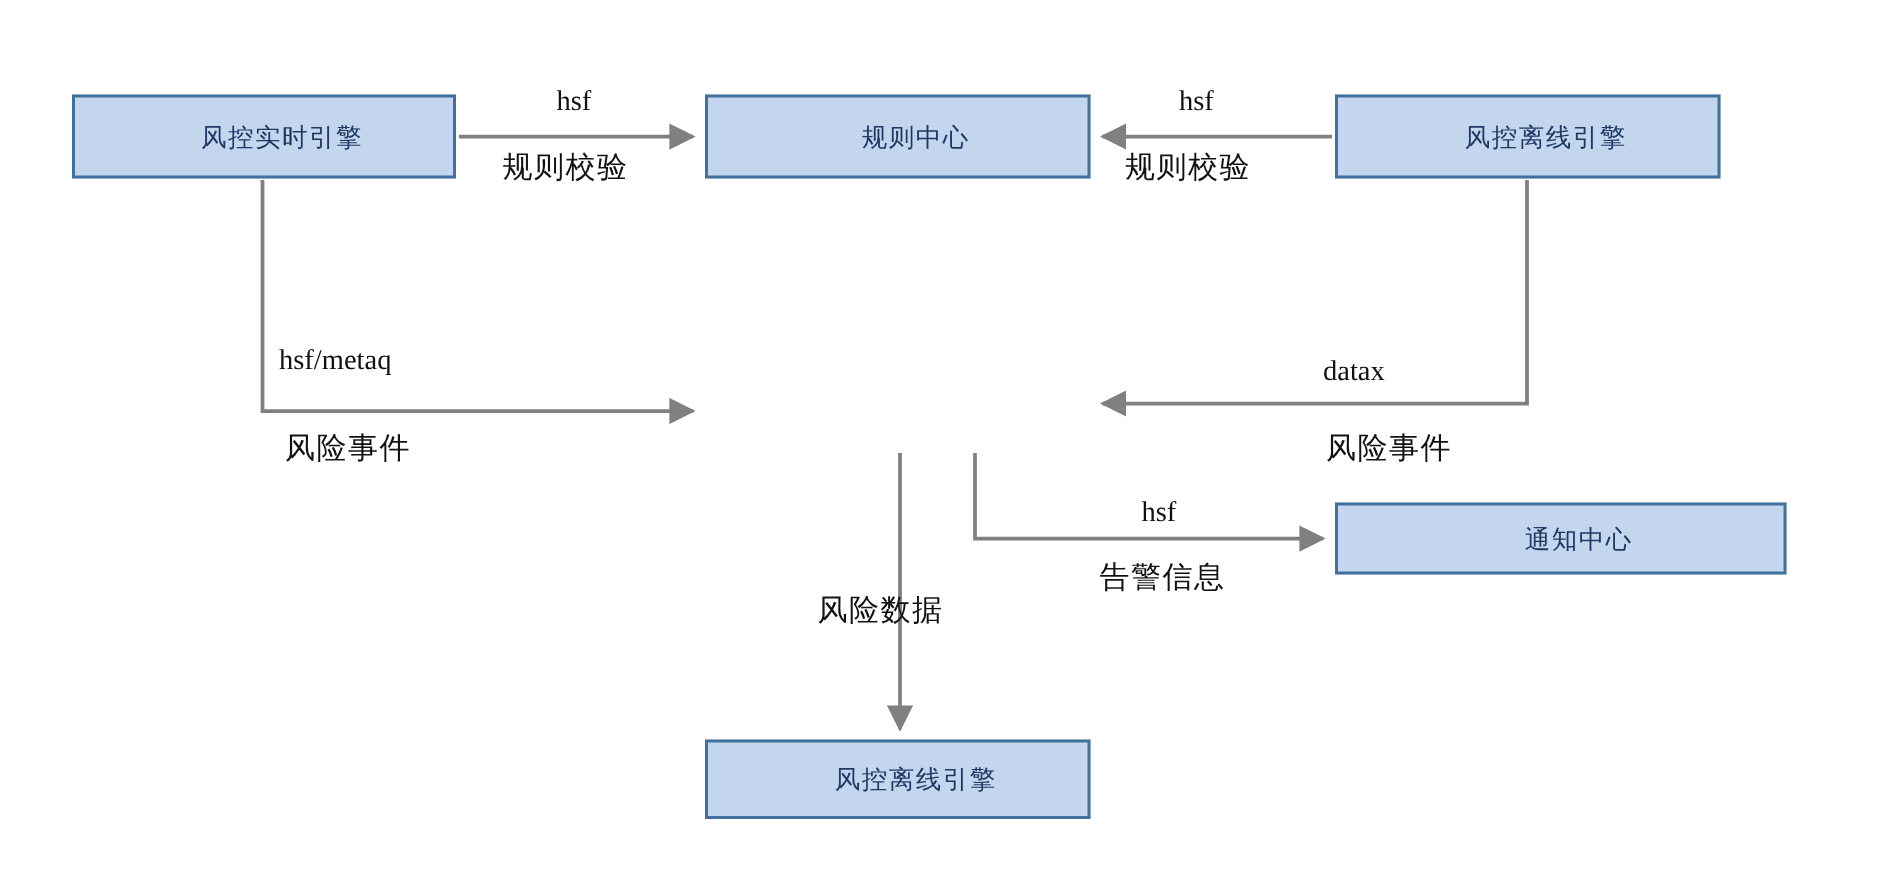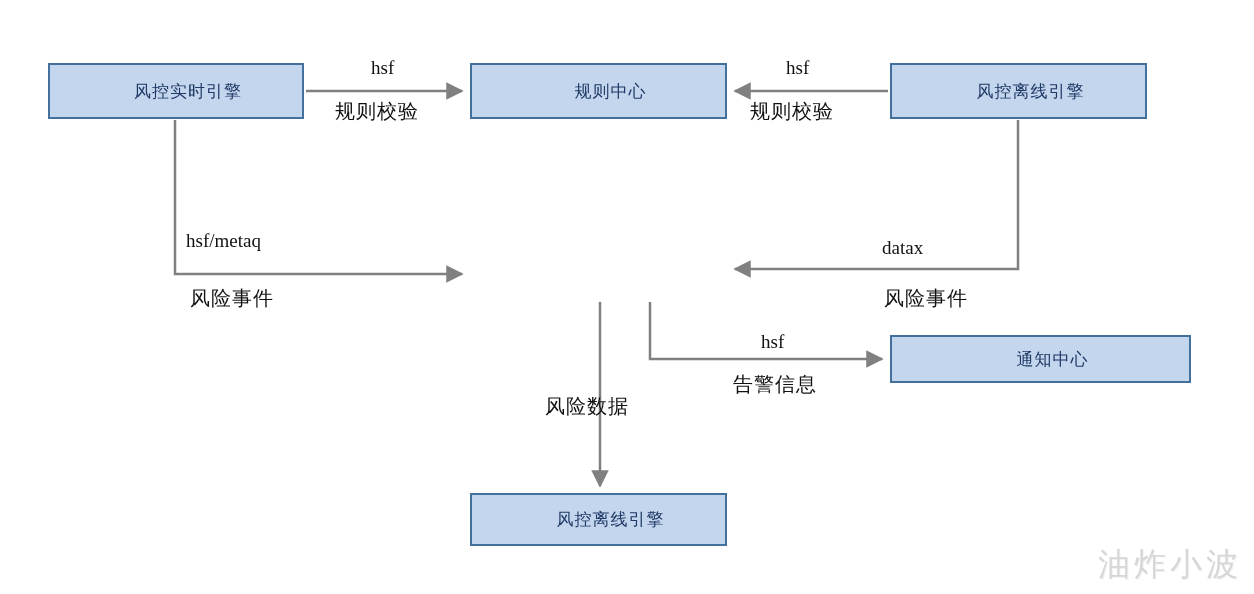--- a/index.html
+++ b/index.html
@@ -127,15 +127,14 @@
   <div class="edge-label cn" style="left:190px; top:285px;">风险事件</div>
 
   <div class="edge-label" style="left:882px; top:237px;">datax</div>
   <div class="edge-label cn" style="left:884px; top:285px;">风险事件</div>
 
   <div class="edge-label" style="left:761px; top:331px;">hsf</div>
   <div class="edge-label cn" style="left:733px; top:371px;">告警信息</div>
 
   <div class="edge-label cn" style="left:545px; top:393px;">风险数据</div>
 
-  <div class="watermark" style="left:1098px; top:543px;">油炸小波</div>
 
 </div>
 
 </body></html>

